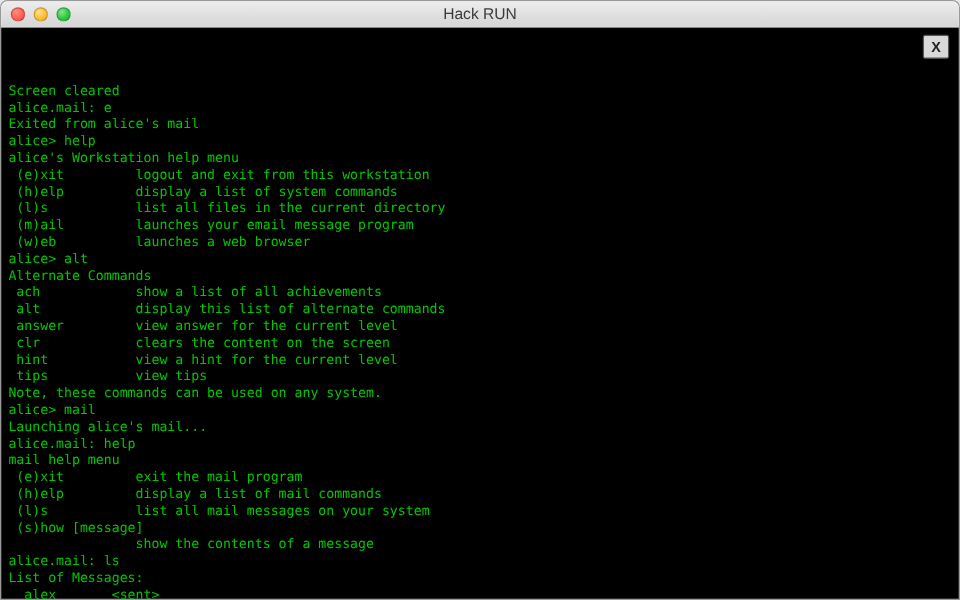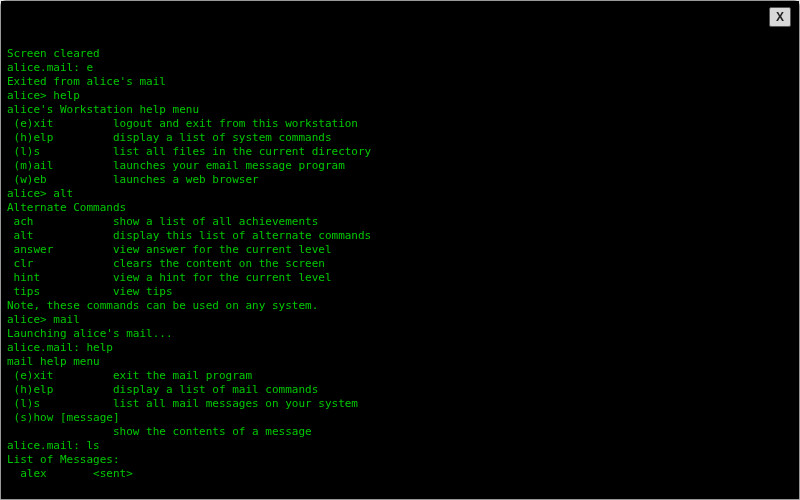--- a/index.html
+++ b/index.html
@@ -80,20 +80,28 @@
     align-items: center;
     justify-content: center;
     cursor: pointer;
   }
   .line { display: block; }
 </style>
 </head>
 <body>
 
 <div class="window">
+  <div class="titlebar">
+    <div class="traffic">
+      <div class="dot red"></div>
+      <div class="dot yellow"></div>
+      <div class="dot green"></div>
+    </div>
+    <div class="title">Hack RUN</div>
+  </div>
 
   <div class="terminal">
     <div class="closebox">
       <span>X</span>
     </div>
     <div id="term-lines"><span class="line">Screen cleared</span><span class="line">alice.mail: e</span><span class="line">Exited from alice's mail</span><span class="line">alice&gt; help</span><span class="line">alice's Workstation help menu</span><span class="line"> (e)xit         logout and exit from this workstation</span><span class="line"> (h)elp         display a list of system commands</span><span class="line"> (l)s           list all files in the current directory</span><span class="line"> (m)ail         launches your email message program</span><span class="line"> (w)eb          launches a web browser</span><span class="line">alice&gt; alt</span><span class="line">Alternate Commands</span><span class="line"> ach            show a list of all achievements</span><span class="line"> alt            display this list of alternate commands</span><span class="line"> answer         view answer for the current level</span><span class="line"> clr            clears the content on the screen</span><span class="line"> hint           view a hint for the current level</span><span class="line"> tips           view tips</span><span class="line">Note, these commands can be used on any system.</span><span class="line">alice&gt; mail</span><span class="line">Launching alice's mail...</span><span class="line">alice.mail: help</span><span class="line">mail help menu</span><span class="line"> (e)xit         exit the mail program</span><span class="line"> (h)elp         display a list of mail commands</span><span class="line"> (l)s           list all mail messages on your system</span><span class="line"> (s)how [message]</span><span class="line">                show the contents of a message</span><span class="line"></span><span class="line">alice.mail: ls</span><span class="line">List of Messages:</span><span class="line">  alex       &lt;sent&gt;</span></div>
     
   </div>
 </div>
 

